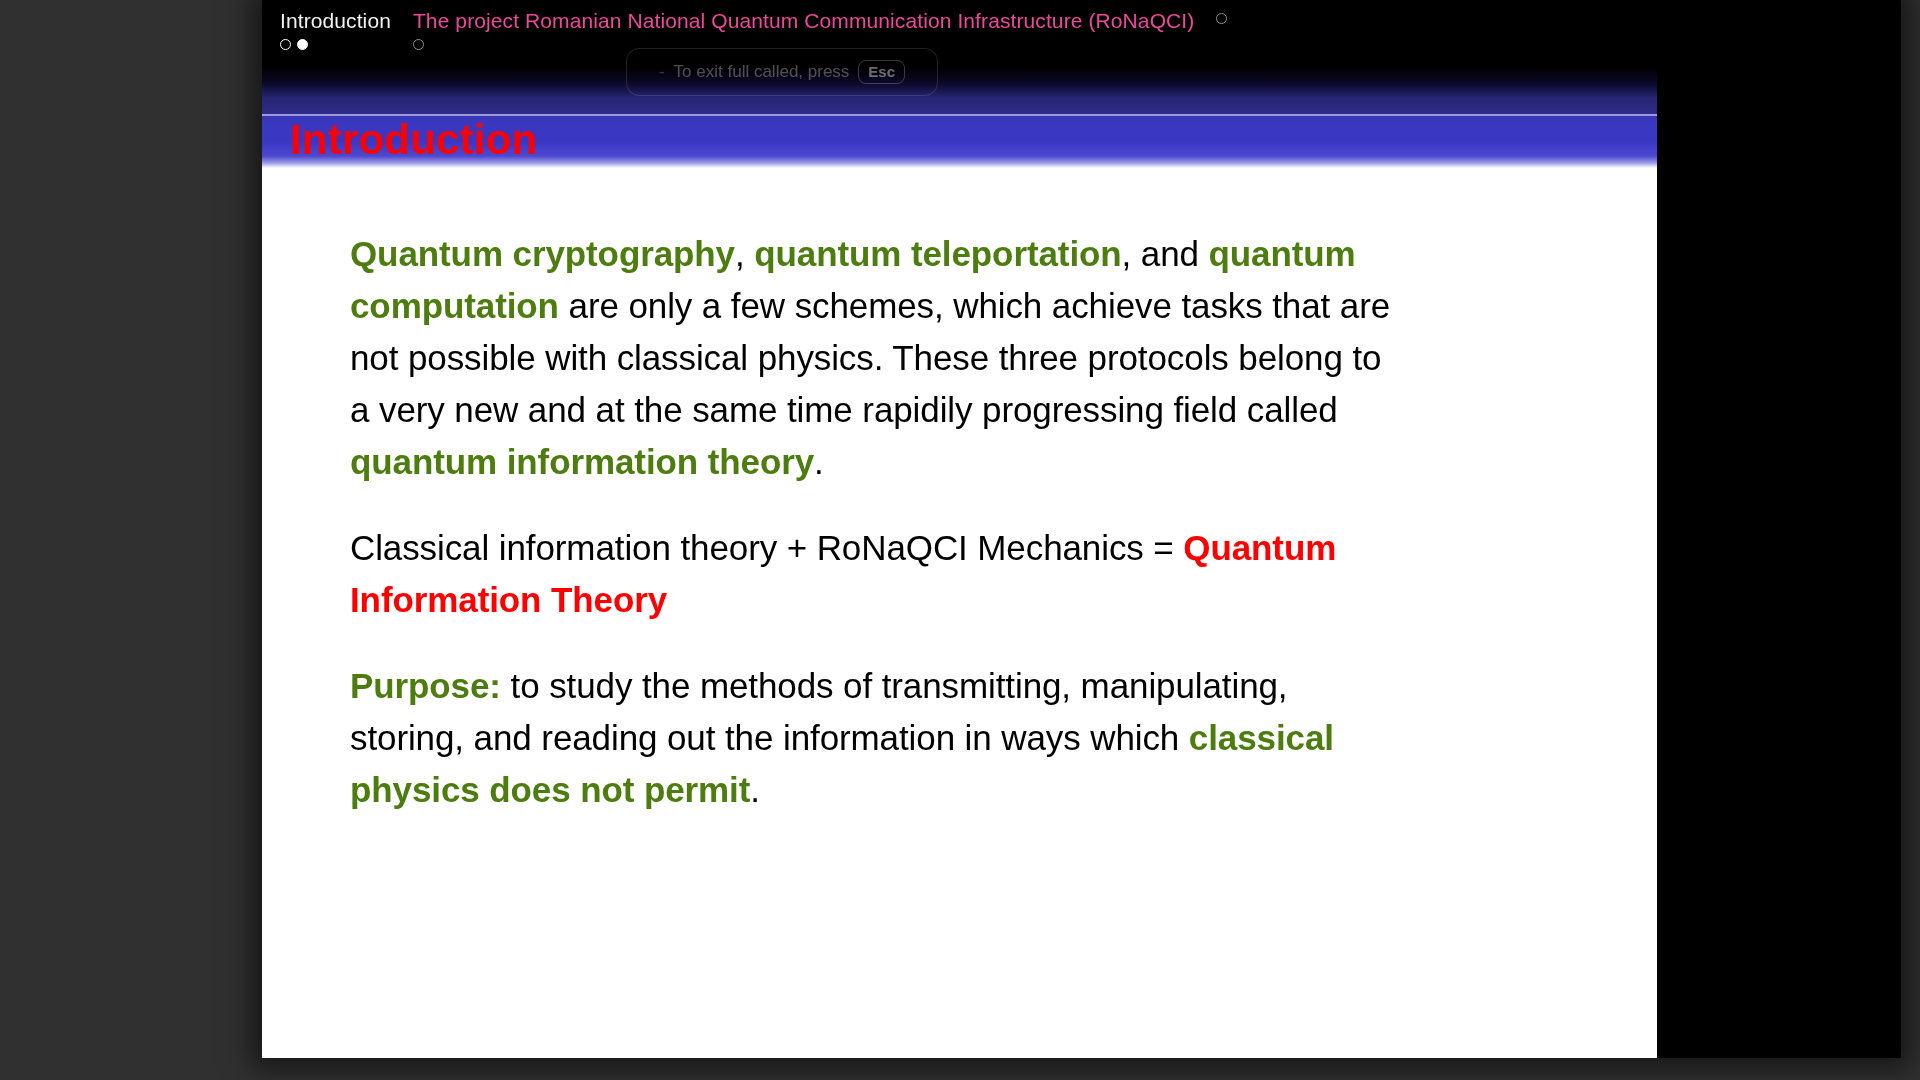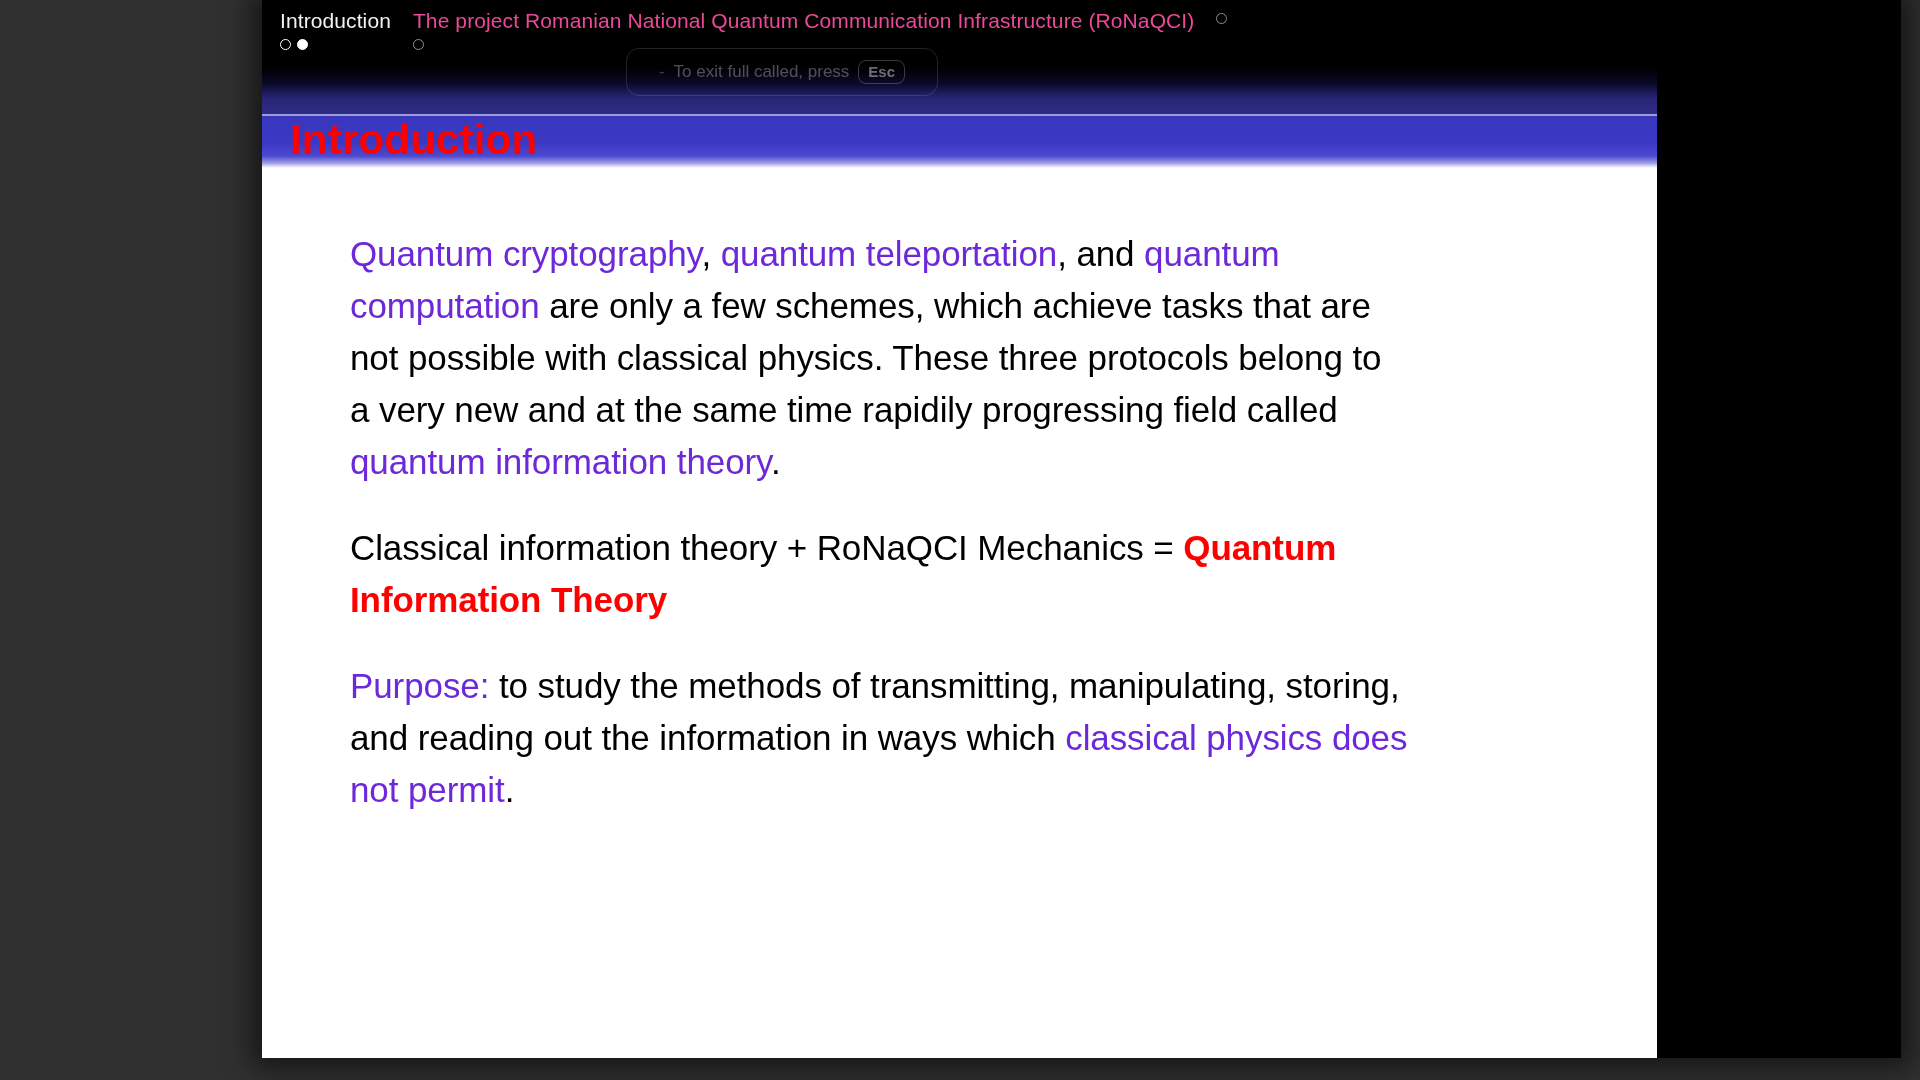--- a/index.html
+++ b/index.html
@@ -126,21 +126,21 @@
   }
   .para{
     font-size:35px;
     line-height:52px;
     color:#000000;
     margin-bottom:34px;
     max-width:1060px;
     letter-spacing:-0.1px;
   }
   .para:last-child{ margin-bottom:17px; }
-  .red{ color:#6d28d9; }
+  .red{ color:#4d7c0f;font-weight:bold; }
   .red-bold{ color:#ff0000; font-weight:bold; }
 </style>
 </head>
 <body>
 
 <div id="root">
 
   <div id="slide-window">
 
     <div id="nav-bar">

